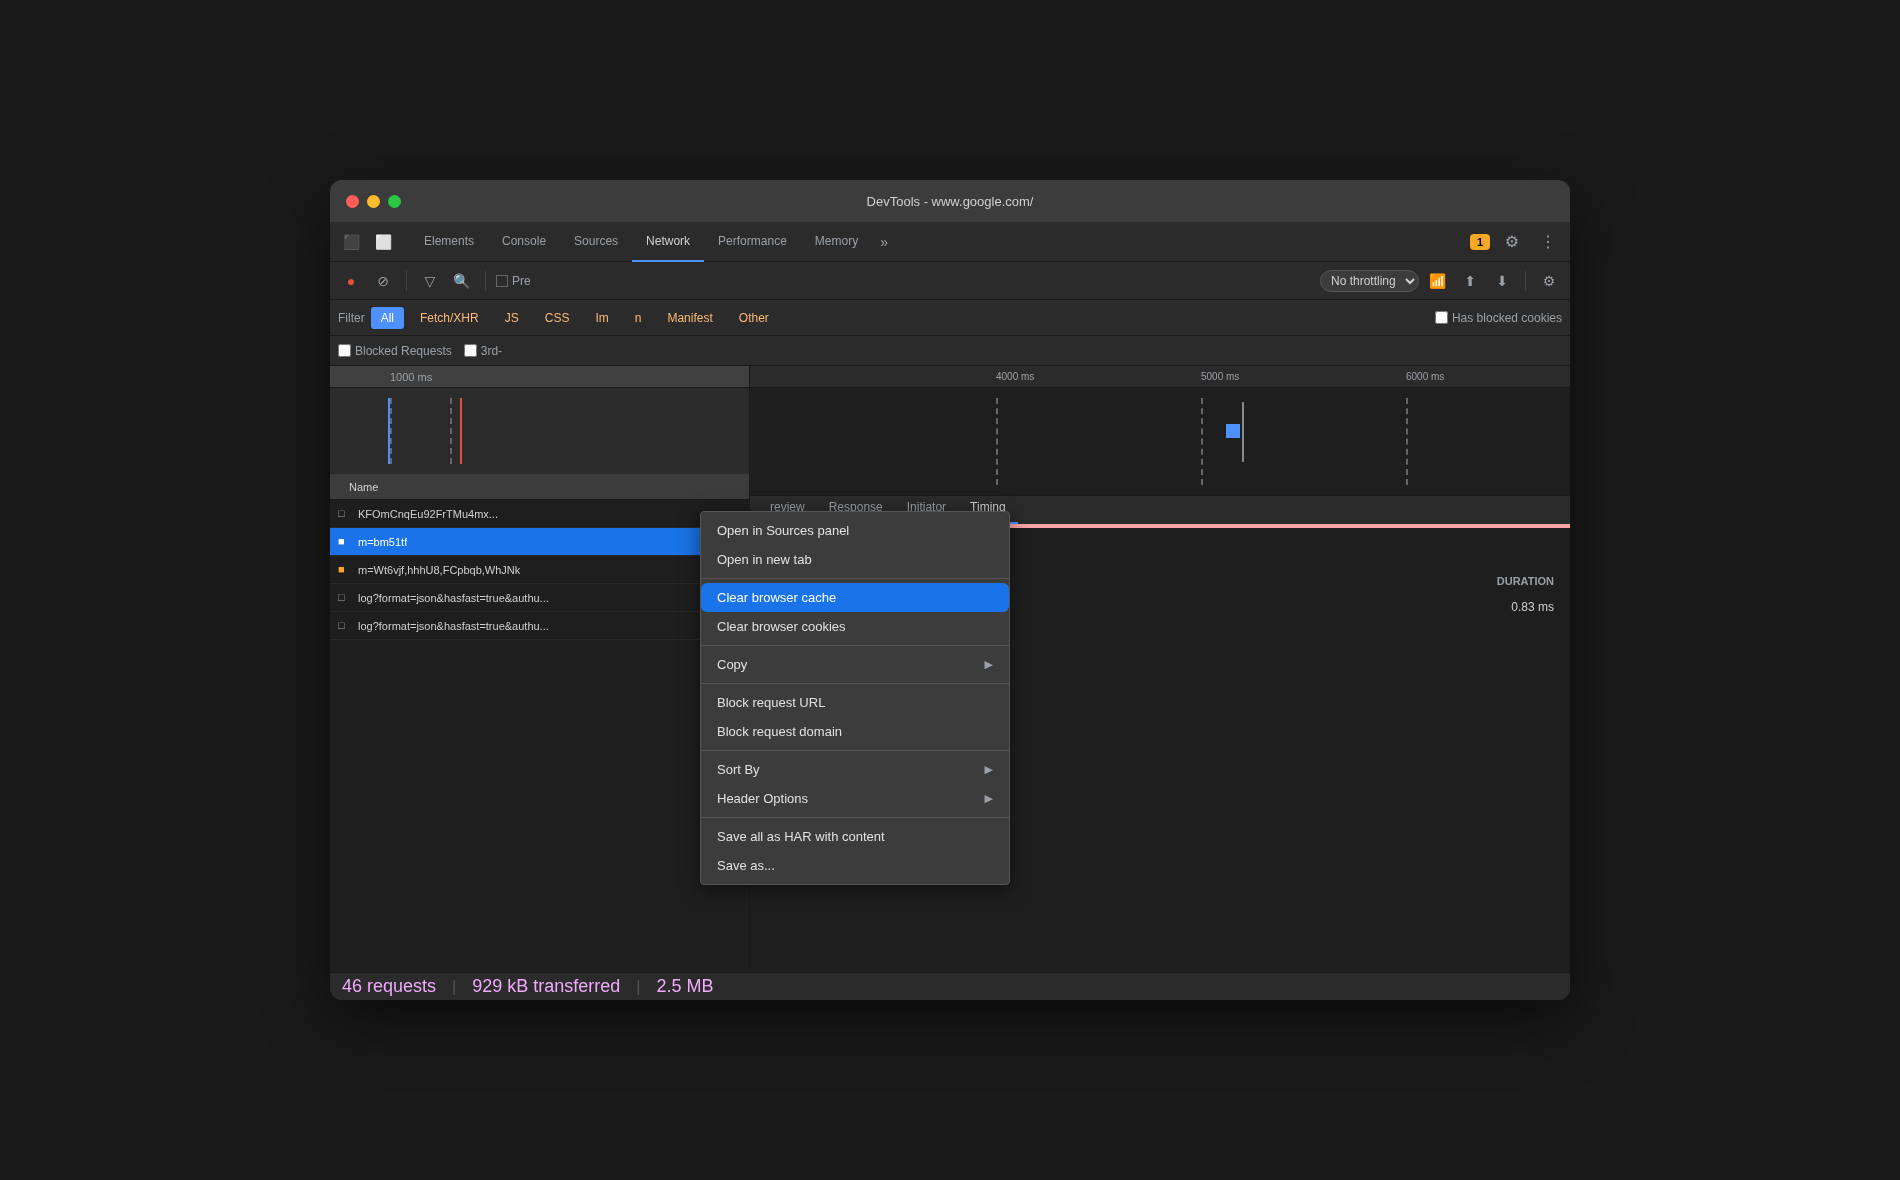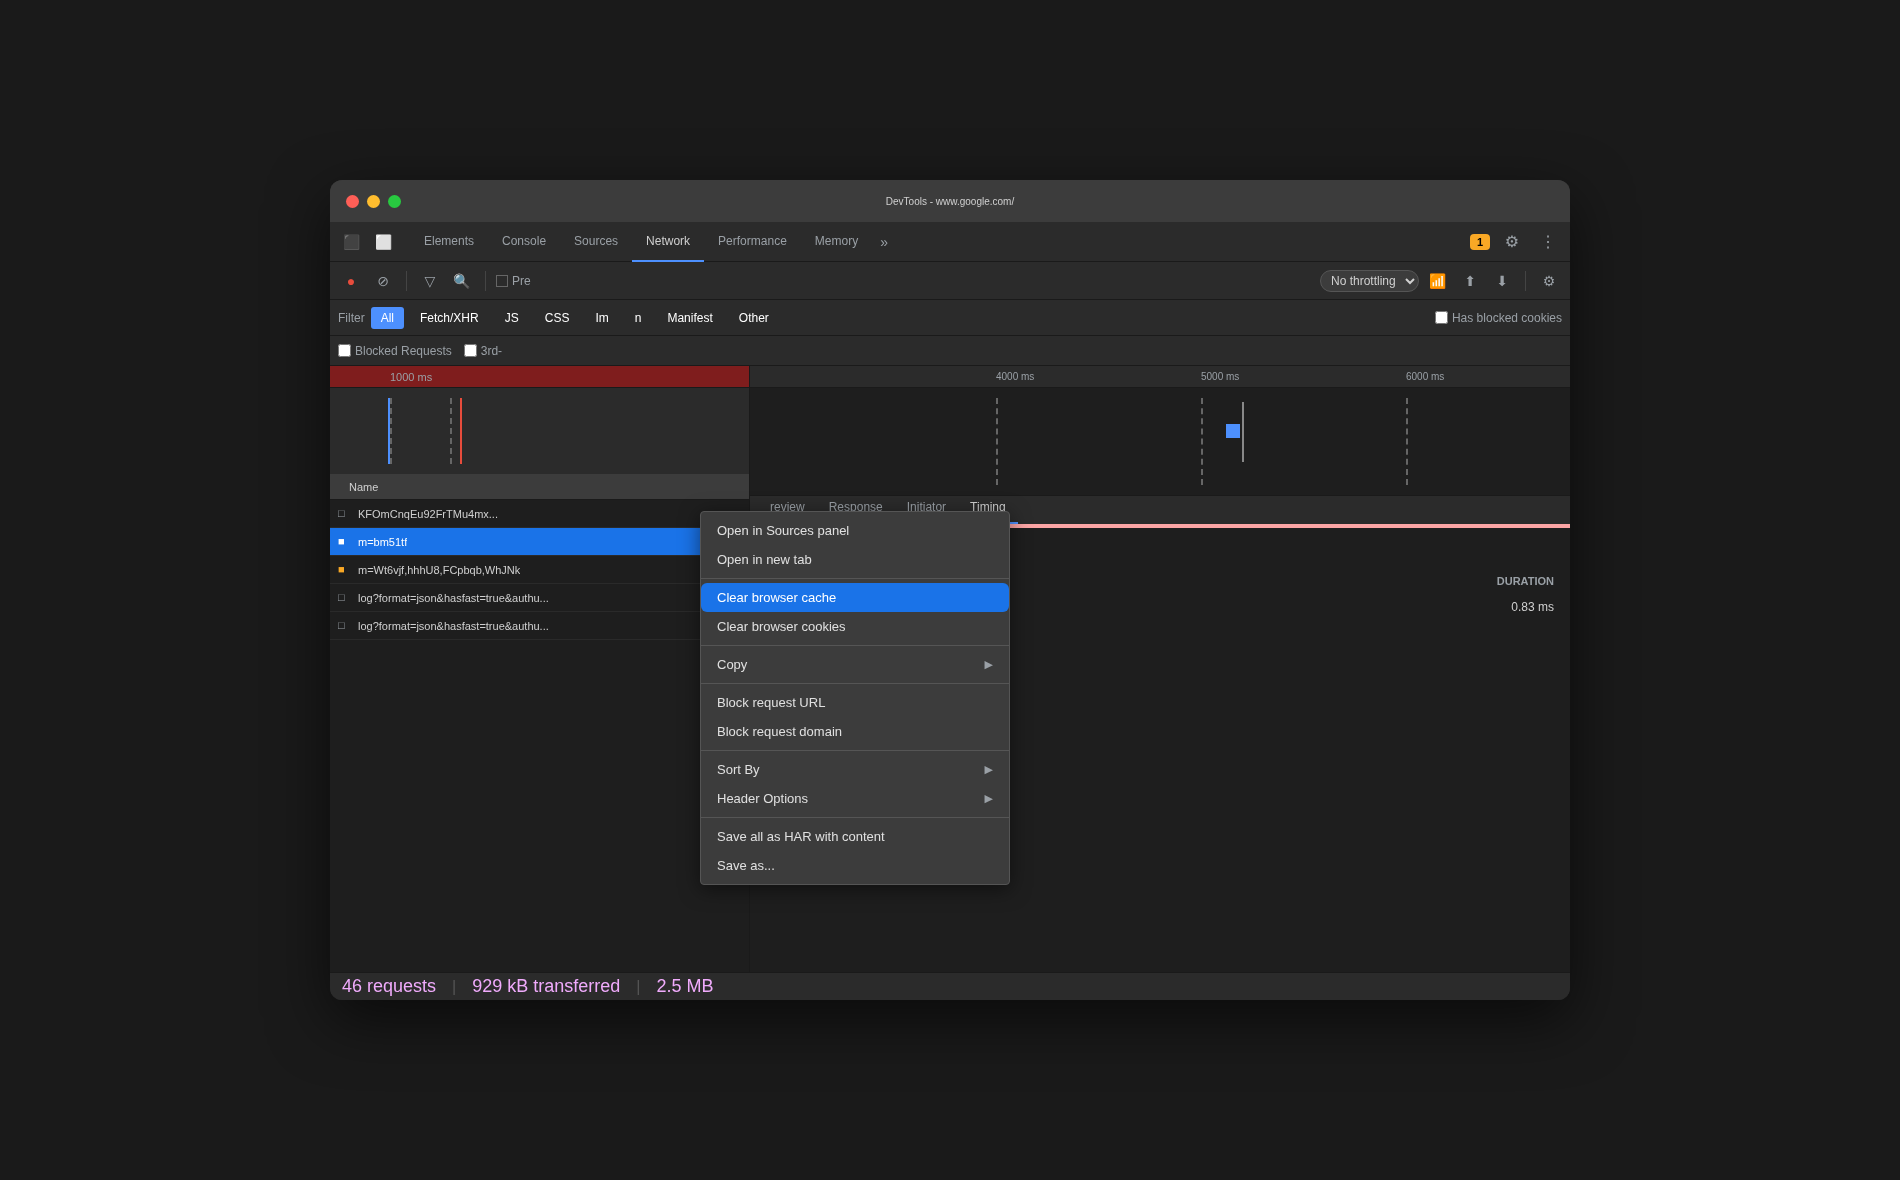--- a/index.html
+++ b/index.html
@@ -41,21 +41,21 @@
       display: flex;
       gap: 8px;
       align-items: center;
     }
     .tl { width: 13px; height: 13px; border-radius: 50%; }
     .tl-red { background: #ff5f57; }
     .tl-yellow { background: #ffbd2e; }
     .tl-green { background: #28c940; }
     .titlebar-text {
       color: #d0d0d0;
-      font-size: 10px;
+      font-size: 13px;
       font-weight: 500;
     }
 
     
     .tabbar {
       background: #2b2b2b;
       height: 40px;
       display: flex;
       align-items: center;
       border-bottom: 1px solid #1a1a1a;
@@ -181,21 +181,21 @@
       gap: 6px;
       flex-shrink: 0;
     }
     .filter-label {
       color: #9aa0a6;
       font-size: 12px;
     }
     .filter-tab {
       padding: 2px 10px;
       font-size: 12px;
-      color: #ffffff;
+      color: #fdba74;
       cursor: pointer;
       border-radius: 3px;
       height: 22px;
       display: flex;
       align-items: center;
     }
     .filter-tab.active {
       background: #4d90fe;
       color: #fff;
     }
@@ -239,21 +239,21 @@
       width: 420px;
       display: flex;
       flex-direction: column;
       border-right: 1px solid #1a1a1a;
       flex-shrink: 0;
       overflow: hidden;
     }
 
     .timeline-ruler {
       height: 22px;
-      background: #7f1d1d;
+      background: #404040;
       border-bottom: 1px solid #1a1a1a;
       display: flex;
       align-items: center;
       padding-left: 8px;
       position: relative;
       overflow: hidden;
     }
     .ruler-label {
       color: #9aa0a6;
       font-size: 11px;

